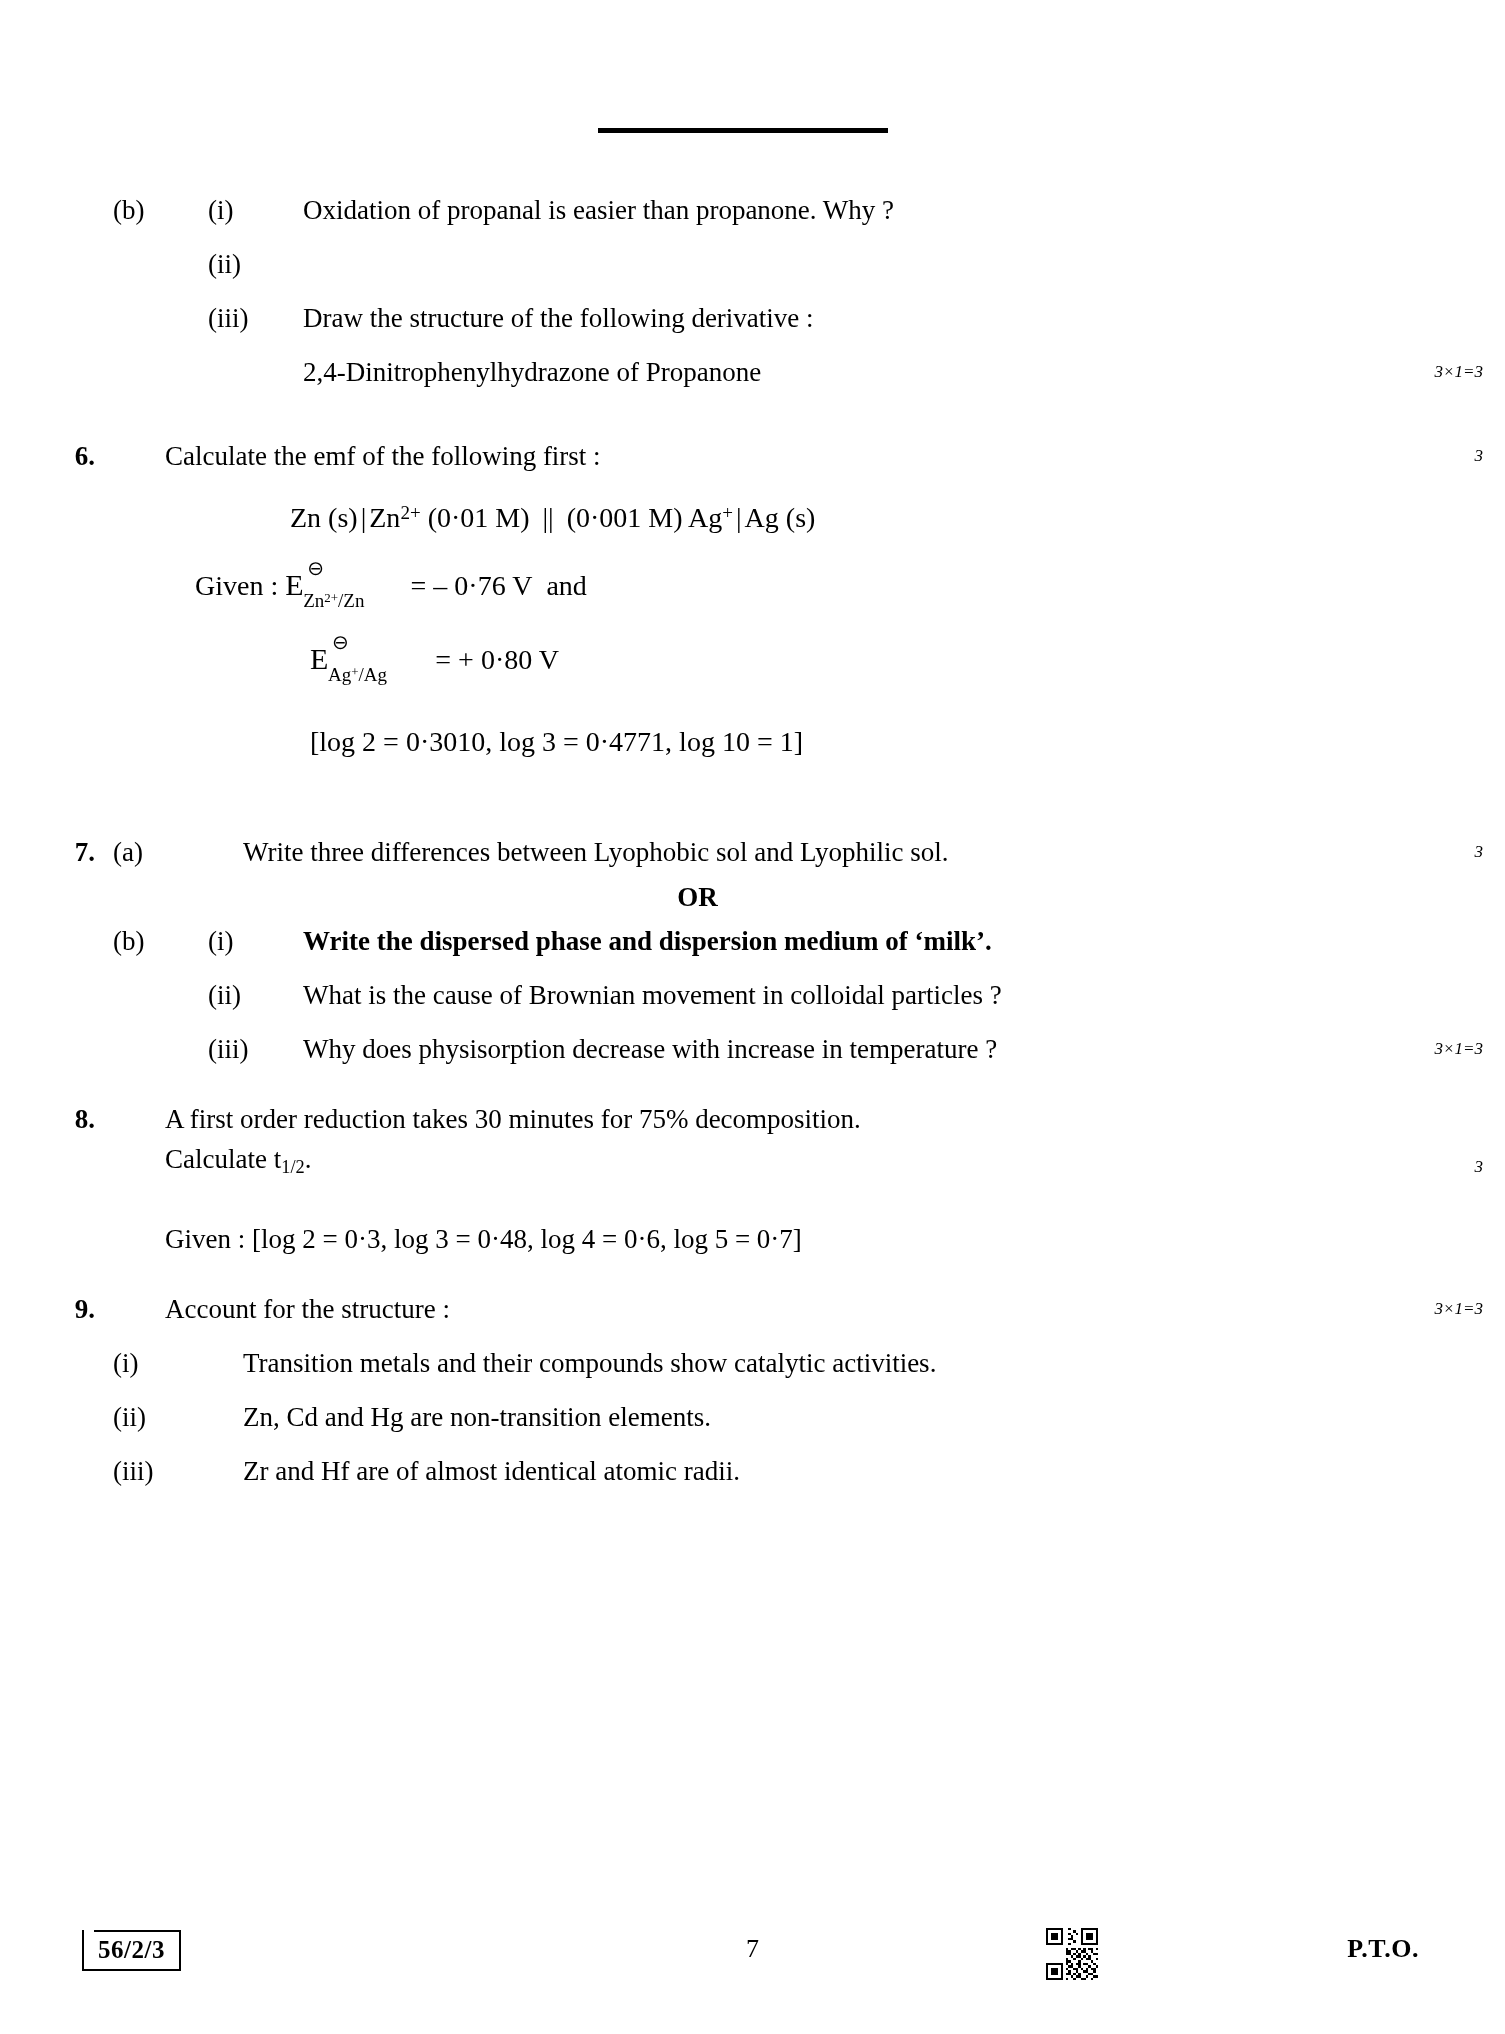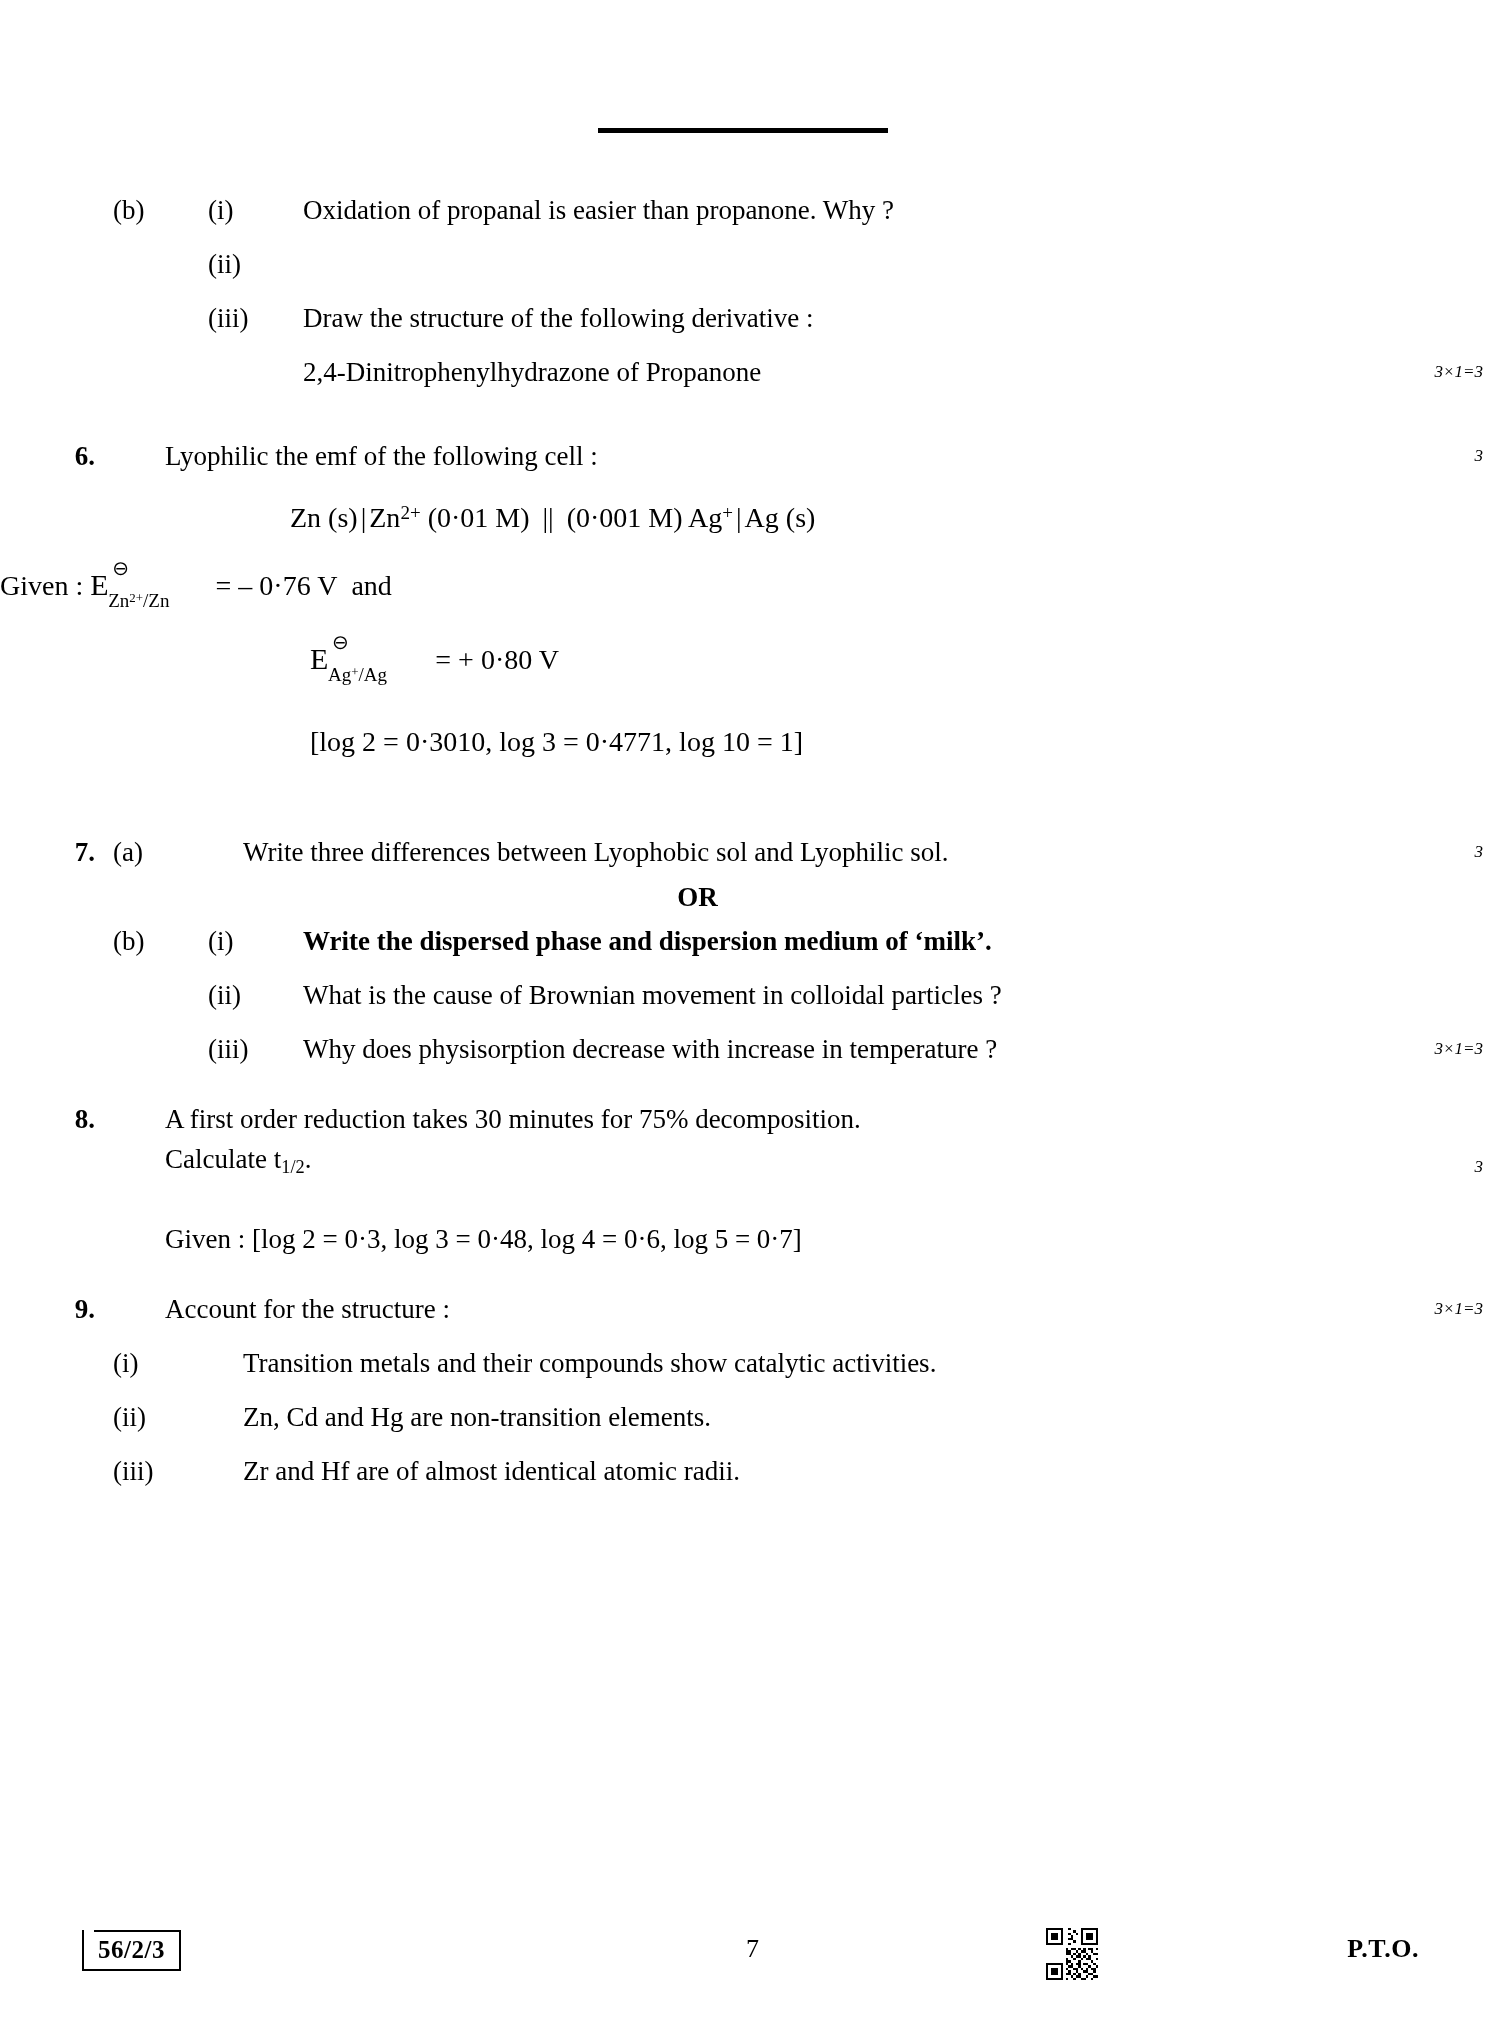--- a/index.html
+++ b/index.html
@@ -93,20 +93,21 @@
   sub { font-size: 0.68em; vertical-align: -0.28em; }
   sup { font-size: 0.68em; vertical-align: 0.42em; }
 
   .cell-line {
     font-size: 28px;
     padding-left: 290px;
     margin-top: 26px;
   }
   .given-line {
     font-size: 28px;
+    padding-left: 195px;
     margin-top: 34px;
   }
   .given-line2 {
     font-size: 28px;
     padding-left: 310px;
     margin-top: 40px;
   }
   .log-line {
     font-size: 28px;
     padding-left: 310px;
@@ -229,21 +230,21 @@
       <div class="alpha"></div>
       <div class="roman"></div>
       <div class="body-text">2,4-Dinitrophenylhydrazone of Propanone</div>
       <div class="marks">3×1=3</div>
     </div>
 
     <div class="gap-l"></div>
 
     <div class="row">
       <div class="qnum">6.</div>
-      <div class="body-text" style="padding-left:52px;">Lyophilic the emf of the following cell :</div>
+      <div class="body-text" style="padding-left:52px;">Calculate the emf of the following first :</div>
       <div class="marks">3</div>
     </div>
 
     <div class="cell-line">
       Zn (s)<span style="padding:0 3px;">|</span>Zn<sup>2+</sup> (0·01 M) <span style="padding:0 6px;">||</span> (0·001 M) Ag<sup>+</sup><span style="padding:0 3px;">|</span>Ag (s)
     </div>
 
     <div class="given-line">
       <span>Given :</span>
       <span class="estd">

